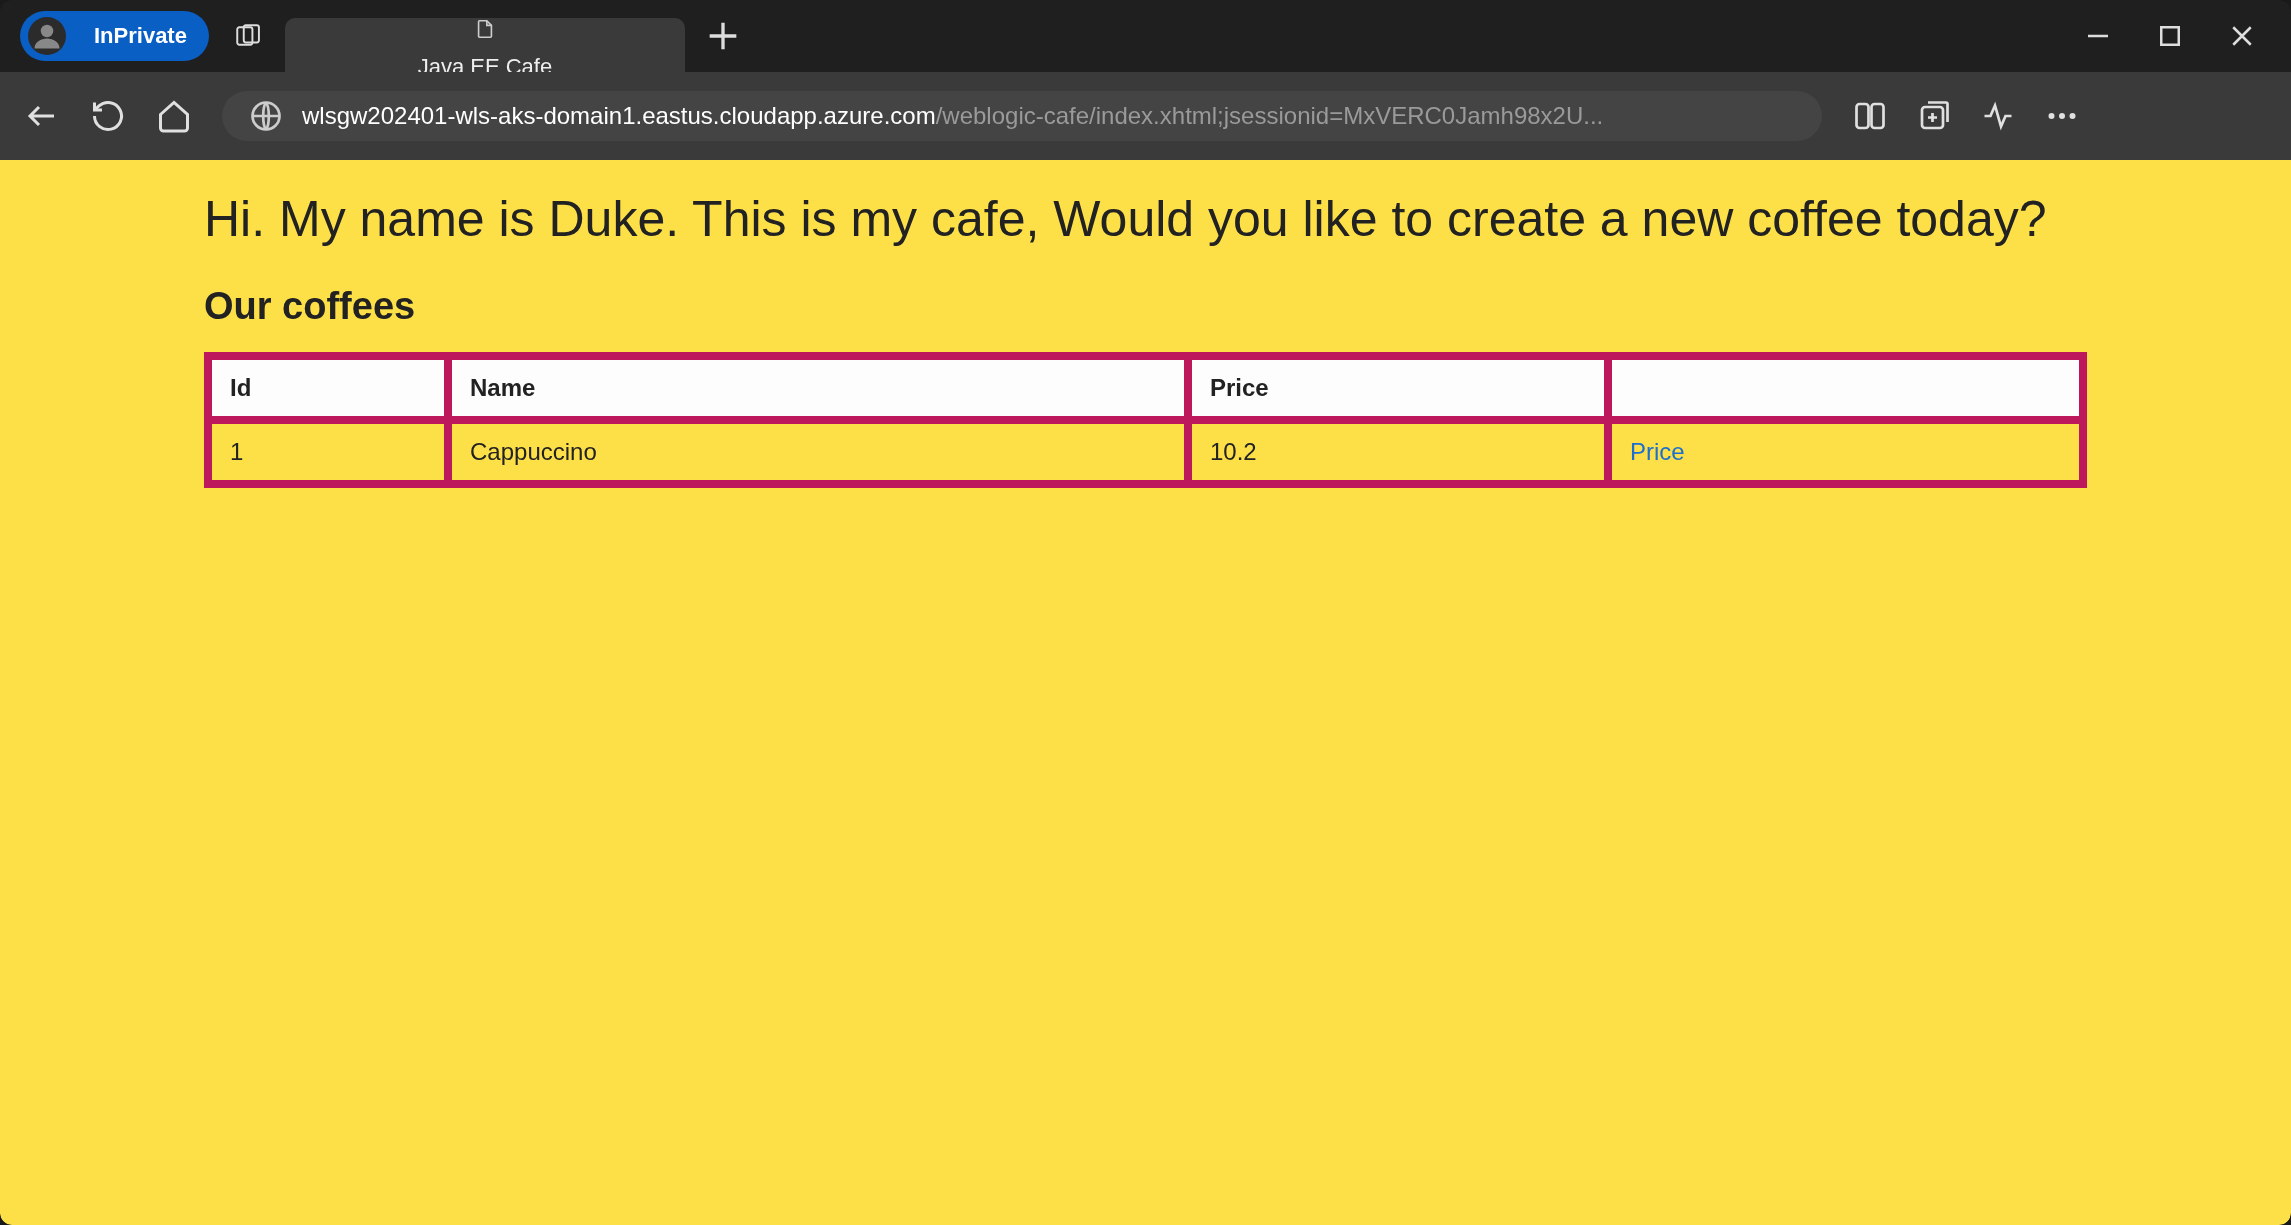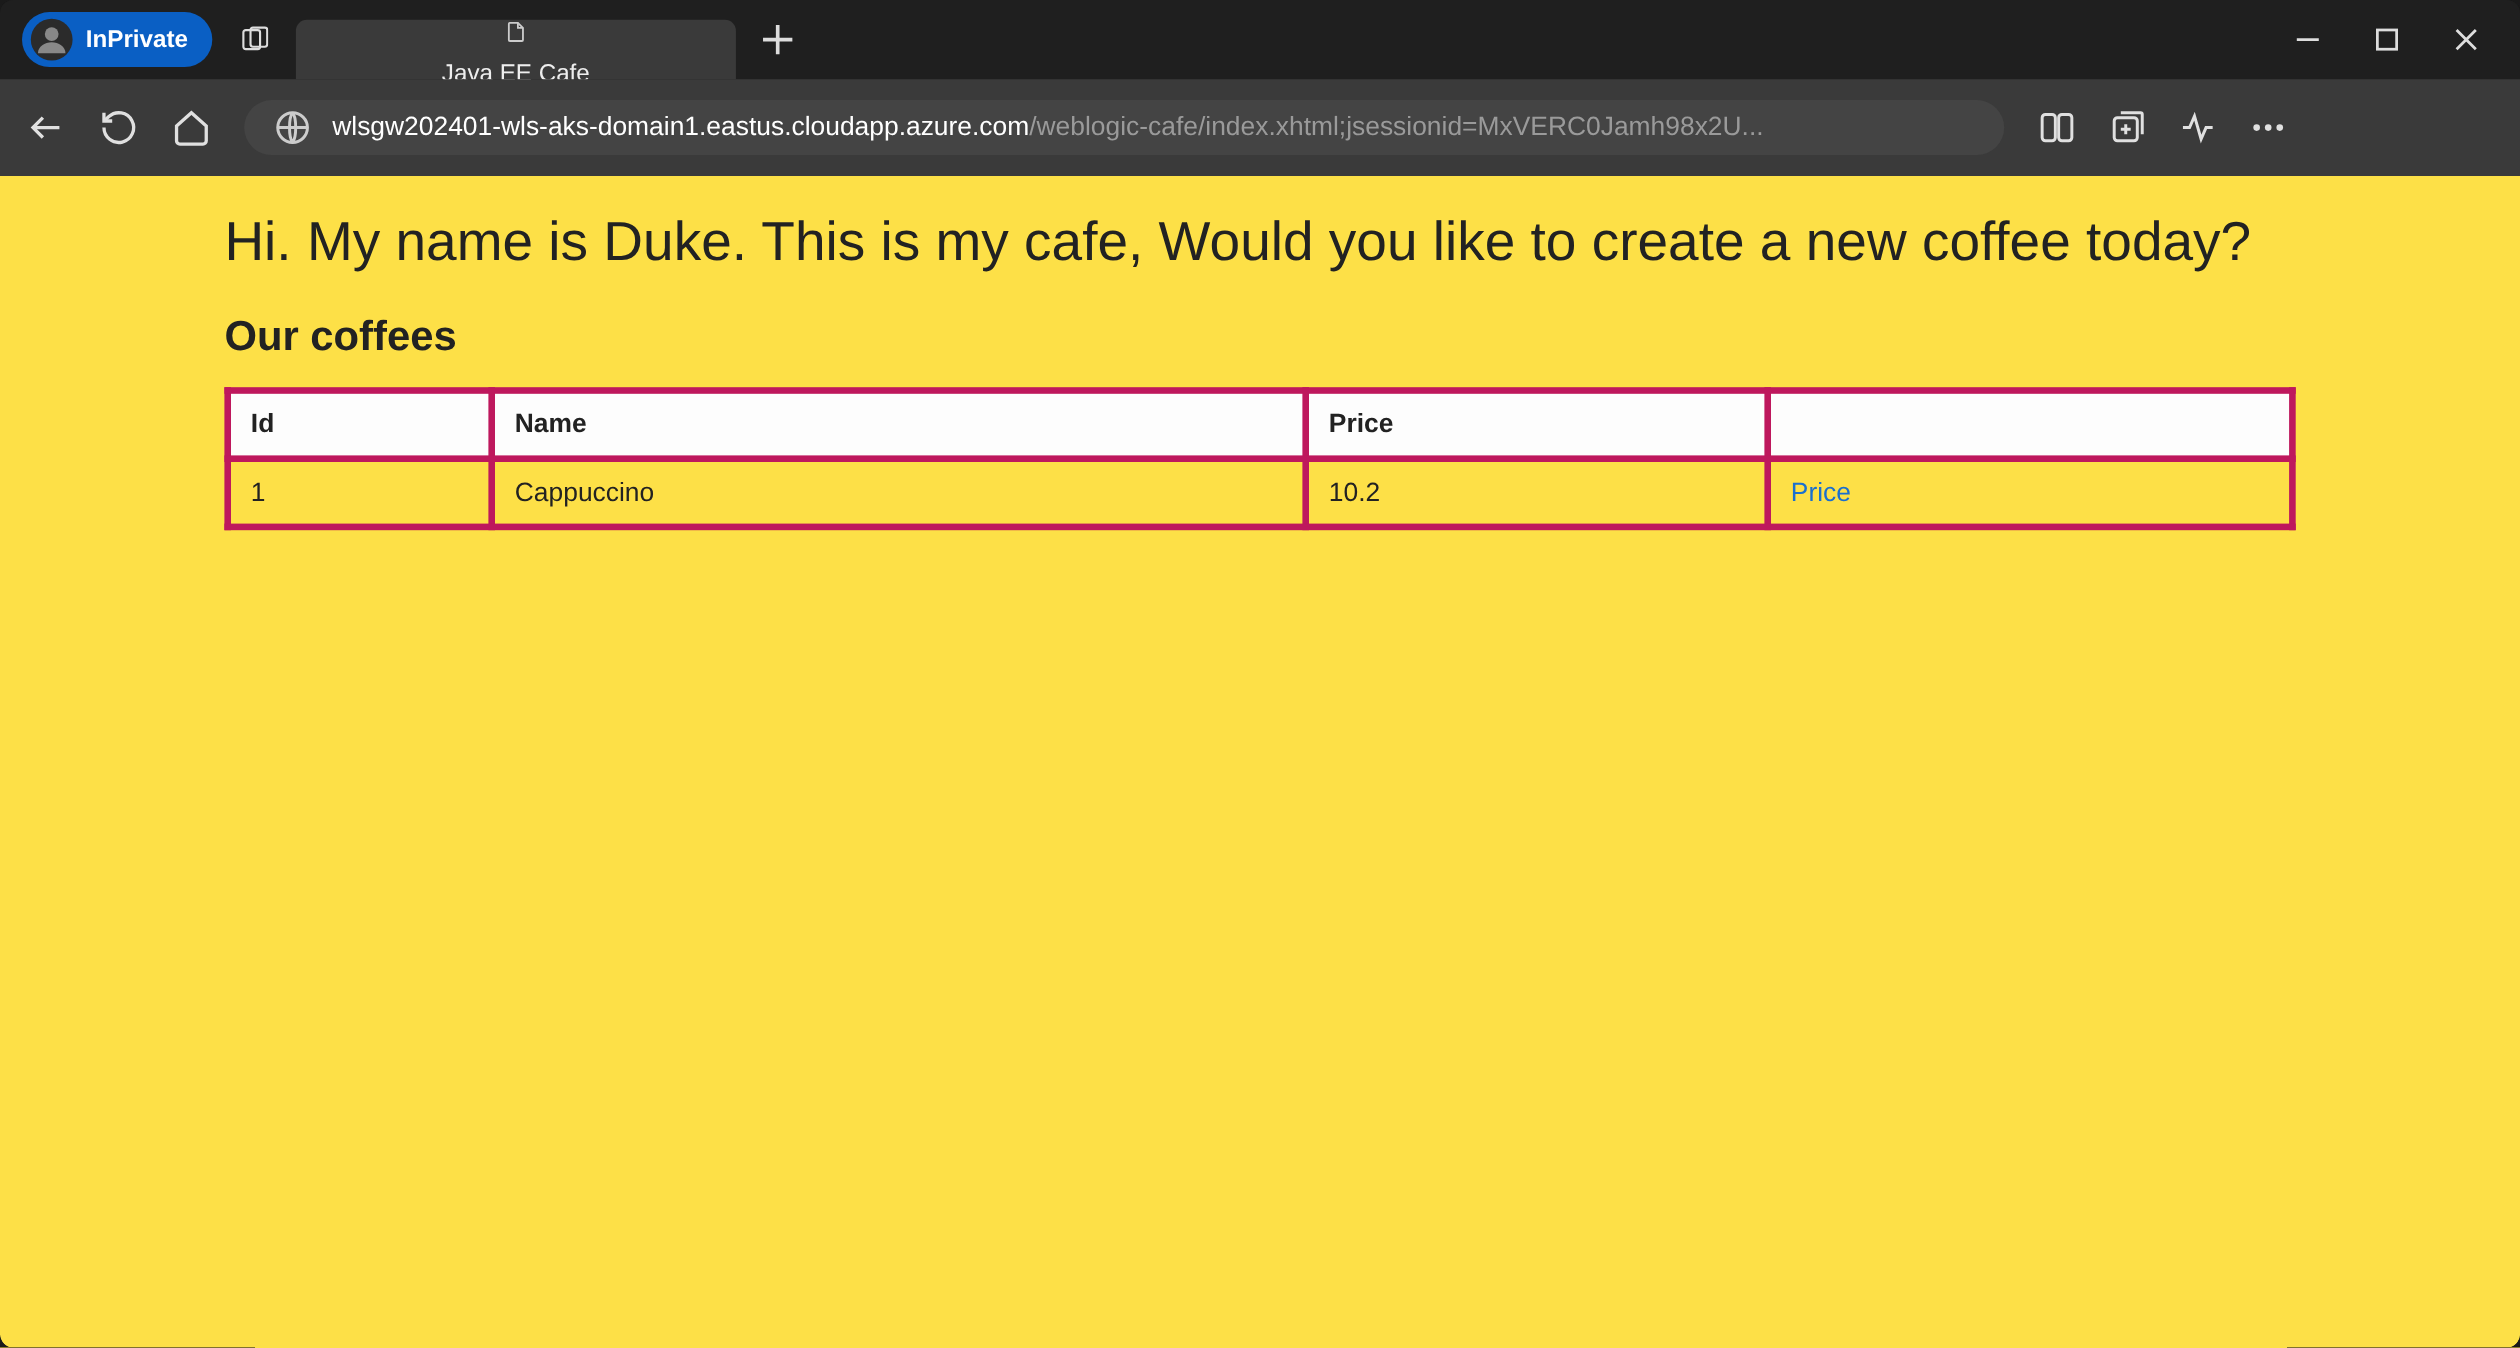--- a/index.html
+++ b/index.html
@@ -3,21 +3,21 @@
   <meta charset="utf-8">
   <style>
     * { margin: 0; padding: 0; box-sizing: border-box; }
     body { font-family: "Segoe UI", Arial, sans-serif; background: #1a1a1a; width: 2291px; height: 1225px; overflow: hidden; }
     
     
     .browser { width: 100%; height: 100%; display: flex; flex-direction: column; background: #1a1a1a; border-radius: 12px; overflow: hidden; }
 
     
     .tabbar { height: 72px; background: #1f1f1f; display: flex; align-items: center; padding: 0 20px 0 20px; gap: 18px; }
-    .inprivate-pill { display: flex; align-items: center; gap: 12px; background: #0a5fc4; color: #fff; font-size: 22px; font-weight: 600; border-radius: 30px; padding: 6px 22px 6px 8px; }
+    .inprivate-pill { display: flex; align-items: center; gap: 28px; background: #0a5fc4; color: #fff; font-size: 22px; font-weight: 600; border-radius: 30px; padding: 6px 22px 6px 8px; }
     .inprivate-avatar { width: 38px; height: 38px; border-radius: 50%; background: #2b2b2b; display: flex; align-items: center; justify-content: center; }
     .inprivate-avatar svg { width: 30px; height: 30px; }
     .tab-group-icon { width: 40px; height: 40px; display: flex; align-items: center; justify-content: center; color: #ddd; border-radius: 6px; }
     .tab-group-icon svg { width: 26px; height: 26px; }
     .tab { display: flex; align-items: center; gap: 14px; background: #3a3a3a; color: #eee; height: 54px; border-radius: 10px 10px 0 0; padding: 0 24px; min-width: 400px; margin-top: 18px; align-self: flex-end; flex-direction: column;}
     .tab .doc-icon { width: 22px; height: 22px; color: #ccc; }
     .tab .tab-title { font-size: 22px; flex: 1; }
     .tab .tab-close { width: 26px; height: 26px; display:flex; align-items:center; justify-content:center; color:#ccc; }
     .new-tab { width: 40px; height: 40px; display:flex; align-items:center; justify-content:center; color:#ddd; }
     .spacer-flex { flex: 1; }
@@ -33,21 +33,21 @@
     .addr-text .path { color: #9a9a9a; }
     .right-icons { display:flex; gap: 28px; align-items:center; }
 
     
     .viewport { flex:1; background:#fde047; border-radius: 0 0 12px 12px; overflow:auto; }
     .page { padding: 28px 204px 40px 204px; color:#222; }
     .page h1 { font-size: 50px; font-weight: 400; line-height: 1.25; margin-bottom: 34px; }
     .page h2 { font-size: 38px; font-weight: 700; margin-bottom: 24px; }
 
     table.coffee { width: 100%; border-collapse: collapse; border: 2px solid #888; margin-bottom: 40px; }
-    table.coffee th, table.coffee td { border: 6px solid #be185d; padding: 14px 18px; font-size: 24px; text-align:left; }
+    table.coffee th, table.coffee td { border: 8px solid #be185d; padding: 14px 18px; font-size: 24px; text-align:left; }
     table.coffee th { background:#fdfdfd; font-weight: 700; }
     table.coffee thead { border-bottom: 2px solid #aaa; }
     table.coffee .col-id { width: 240px; }
     table.coffee .col-name { width: 740px; }
     table.coffee .col-price { width: 420px; }
     table.coffee a.delete { color: #1a6fcf; text-decoration: none; }
 
     .panel { border: 1.5px solid #ddd; border-radius: 8px; overflow:hidden; }
     .panel-header { background:#f3f3f3; border-bottom:1.5px solid #ddd; padding: 20px 30px; font-size: 24px; }
     .panel-body { padding: 30px; }

